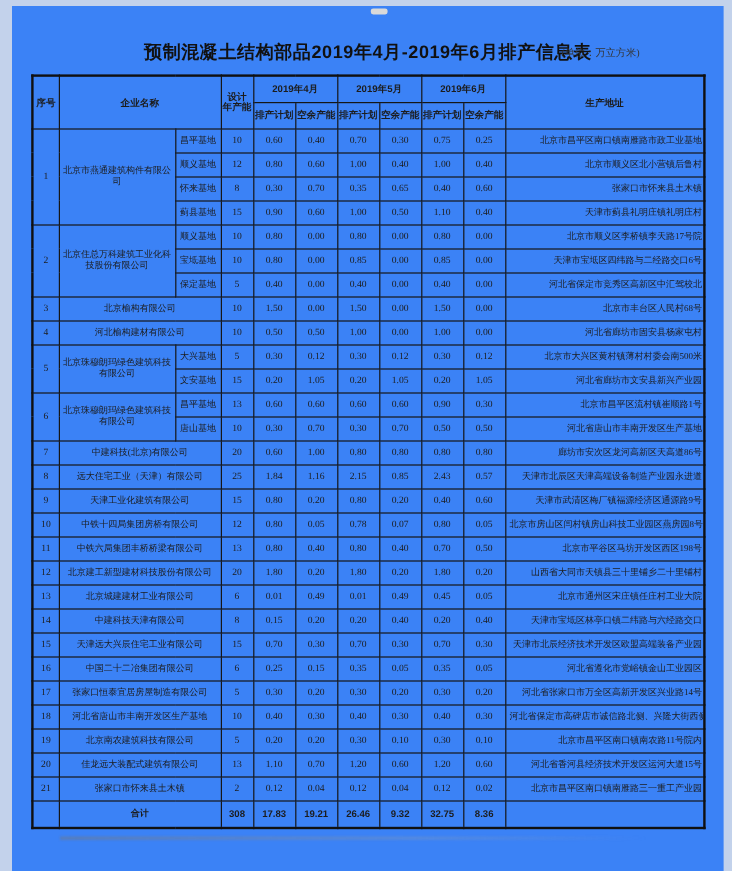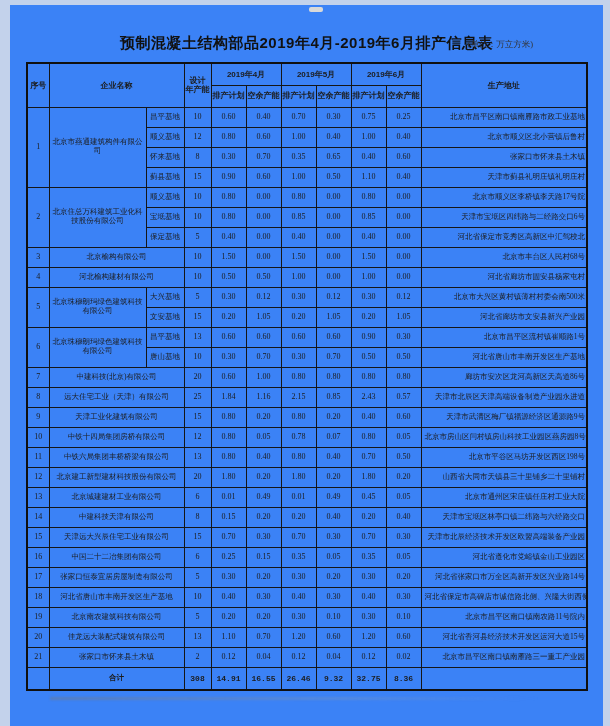--- a/index.html
+++ b/index.html
@@ -40,21 +40,21 @@
     padding:0 1px;vertical-align:middle;text-align:center;
     overflow:hidden;word-break:break-all;
   }
   thead tr{height:22px;}
   th{font-weight:bold;font-family:"Liberation Sans","DejaVu Sans",sans-serif;padding:0;}
   tbody tr{height:20px;}
   tbody tr.total-row{height:23px;}
   td.name{font-size:7.5px;}
   td.base{font-size:7.5px;}
   td.addr{text-align:right;font-size:7.5px;white-space:nowrap;padding-left:3px;}
-  td.bold{font-weight:bold;font-family:Liberation Mono, monospace;}
+  td.bold{font-weight:bold;font-family:Liberation Sans, sans-serif;}
   .edge-shadow{
     position:absolute;left:40px;top:692px;width:490px;height:3px;
     background:linear-gradient(to right,rgba(120,120,120,0.45),rgba(160,160,160,0.25) 60%,rgba(180,180,180,0));
     filter:blur(1px);
   }
 </style>
 </head>
 <body>
 
 <div class="page">
@@ -433,22 +433,22 @@
           <td>0.12</td>
           <td>0.04</td>
           <td>0.12</td>
           <td>0.02</td>
           <td class="addr">北京市昌平区南口镇南雁路三一重工产业园</td>
         </tr>
         <tr class="total-row">
           <td></td>
           <td class="name bold" colspan="2">合计</td>
           <td class="bold">308</td>
-          <td class="bold">14.91</td>
-          <td class="bold">16.55</td>
+          <td class="bold">17.83</td>
+          <td class="bold">19.21</td>
           <td class="bold">26.46</td>
           <td class="bold">9.32</td>
           <td class="bold">32.75</td>
           <td class="bold">8.36</td>
           <td class="addr"></td>
         </tr>
       </tbody>
   </table>
 
   <div class="edge-shadow"></div>

